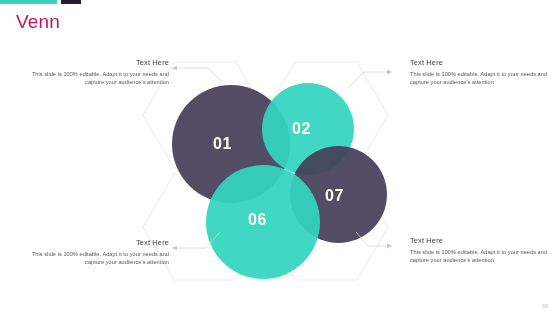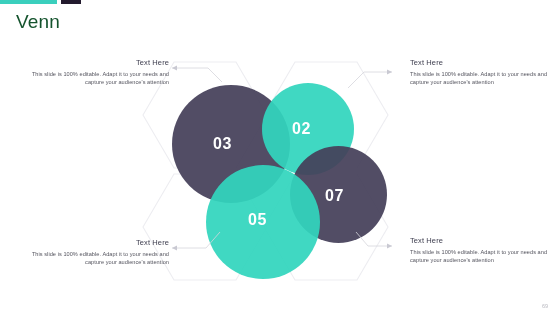--- a/index.html
+++ b/index.html
@@ -34,21 +34,21 @@
     background: #231A2E;
   }
 
   
   .page-title {
     position: absolute;
     left: 16px;
     top: 11px;
     font-size: 19px;
     font-weight: 400;
-    color: #14532d;
+    color: #be185d;
     letter-spacing: 0.2px;
     line-height: 22px;
   }
 
   
   .hex-bg {
     position: absolute;
     left: 140px;
     top: 58px;
     width: 280px;
@@ -151,24 +151,24 @@
 <div class="venn-stage">
 
   <div class="circle circle-dark" style="left:172px; top:85px; width:118px; height:118px;"></div>
 
   <div class="circle circle-teal" style="left:262px; top:83px; width:92px; height:92px;"></div>
 
   <div class="circle circle-dark" style="left:290px; top:146px; width:97px; height:97px;"></div>
 
   <div class="circle circle-teal" style="left:206px; top:165px; width:114px; height:114px;"></div>
 
-  <div class="circle-label" style="left:213px; top:136px;">03</div>
+  <div class="circle-label" style="left:213px; top:136px;">01</div>
   <div class="circle-label" style="left:292px; top:121px;">02</div>
   <div class="circle-label" style="left:325px; top:188px;">07</div>
-  <div class="circle-label" style="left:248px; top:212px;">05</div>
+  <div class="circle-label" style="left:248px; top:212px;">06</div>
 </div>
 
 <svg class="connectors" viewBox="0 0 560 315" xmlns="http://www.w3.org/2000/svg">
   <g stroke="#D5D5DC" stroke-width="0.8" fill="none">
 
     <path d="M172,68 L208,68 L222,82"></path>
 
     <path d="M392,72 L364,72 L348,88"></path>
 
     <path d="M172,248 L206,248 L220,232"></path>

